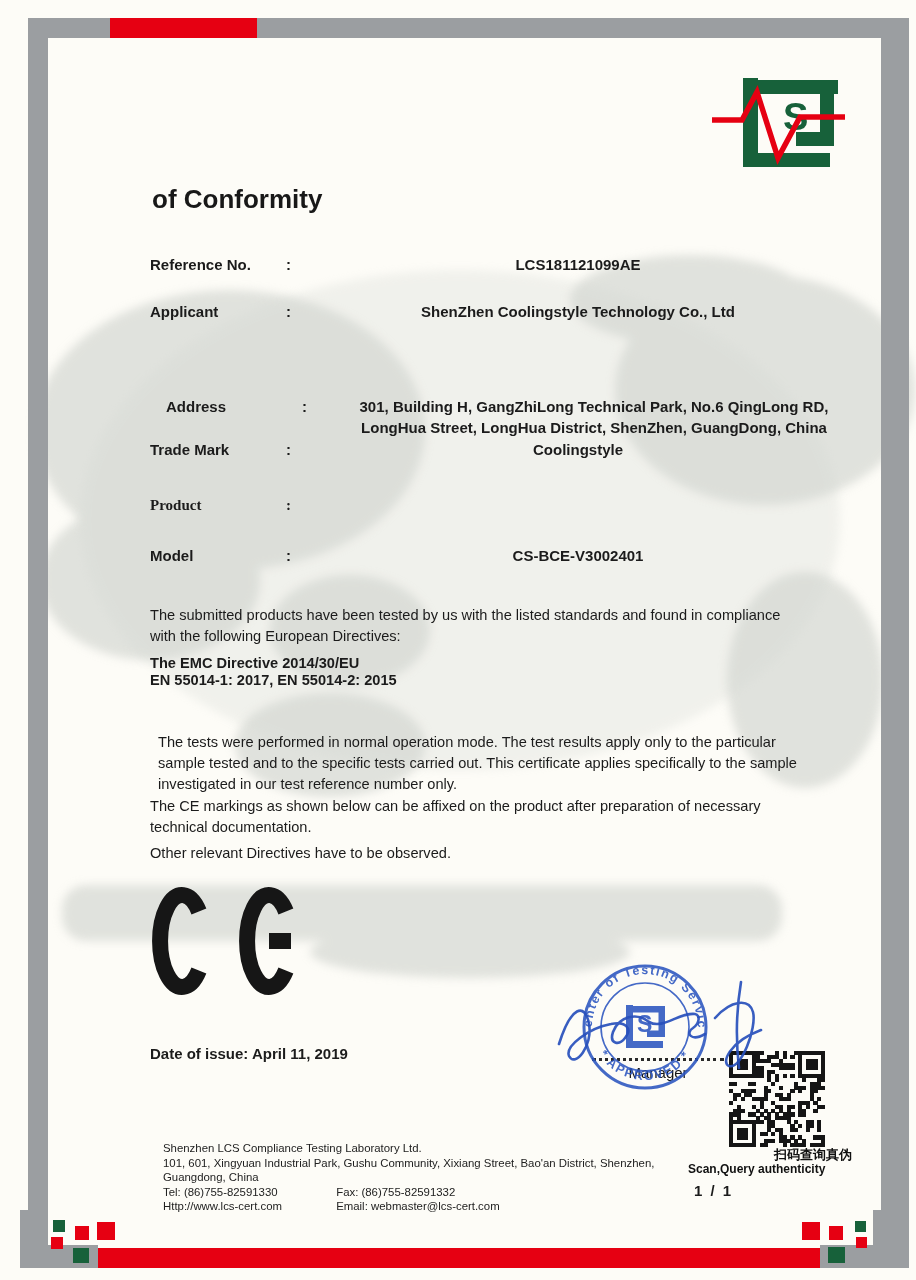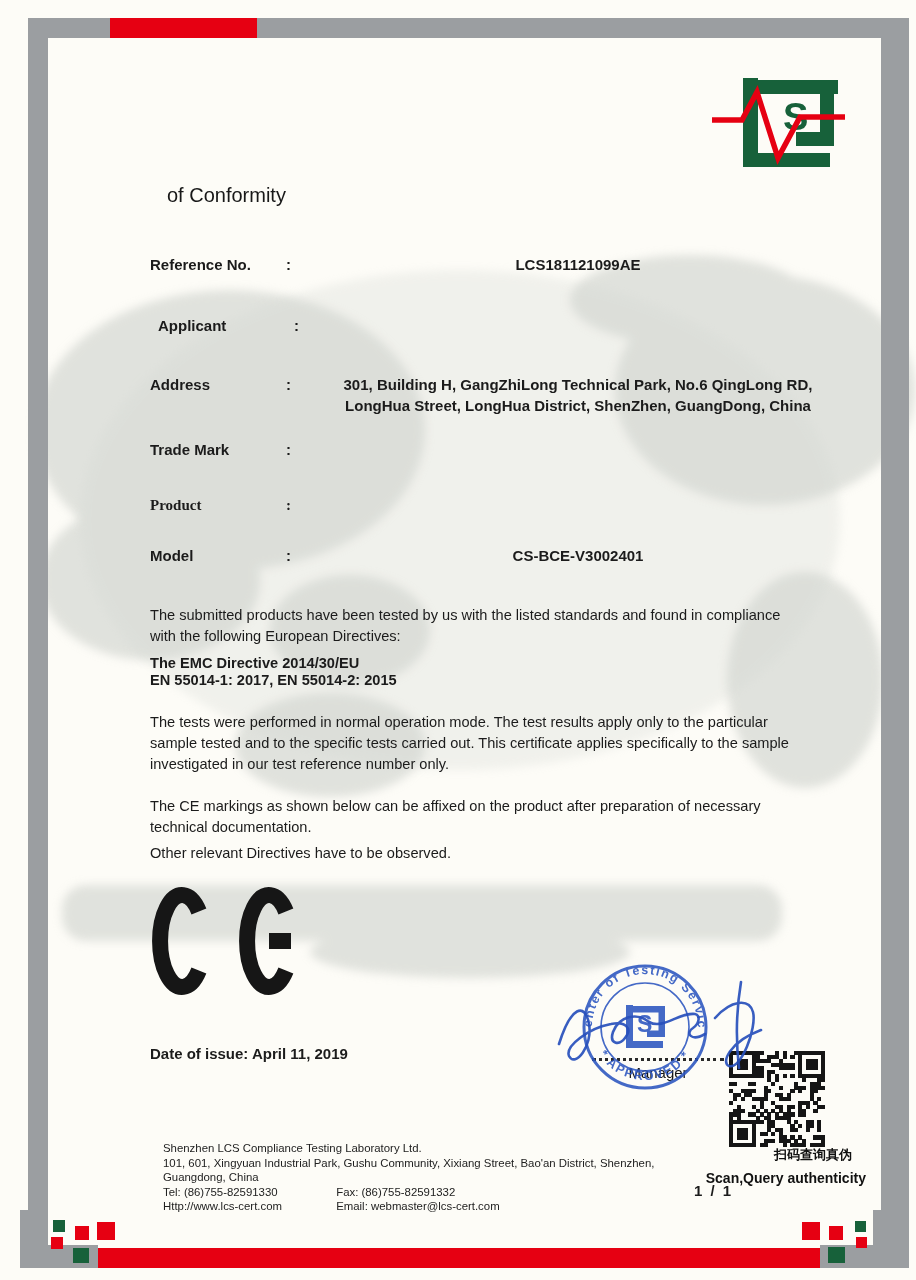--- a/index.html
+++ b/index.html
@@ -11,33 +11,33 @@
   .red{background:#e60012;}
   .z1{z-index:3;}
   .sq{position:absolute;z-index:4;}
   .sq.g{background:#17613a;}
   .sq.r{background:#e60012;}
   
   .wm{position:absolute;left:0;top:0;z-index:1;}
   
   .content{position:absolute;left:0;top:0;width:916px;height:1280px;z-index:2;}
   .title1{position:absolute;left:163px;top:138px;font-size:41px;font-weight:bold;letter-spacing:1px;color:#181818;}
-  .title2{position:absolute;left:167px;top:184px;font-size:20px;font-weight:normal;color:#181818;}
+  .title2{position:absolute;left:152px;top:184px;font-size:26px;font-weight:bold;color:#181818;}
   .frow{position:absolute;left:150px;width:700px;display:flex;font-size:15px;font-weight:bold;line-height:21px;color:#1b1b1b;}
   .flabel{width:136px;flex:none;}
   .fcolon{width:20px;flex:none;}
   .fvalue{flex:1;white-space:pre-line;text-align:center;}
   .para{position:absolute;left:150px;width:660px;font-size:14.6px;line-height:21px;white-space:pre-line;color:#1b1b1b;}
   .bold{font-weight:bold;}
   .date{position:absolute;left:150px;top:1045px;font-size:15px;font-weight:bold;}
   .dotline{position:absolute;left:592px;top:1058px;width:132px;border-top:3px dotted #2a2a2a;}
   .manager{position:absolute;left:606px;top:1064px;width:104px;text-align:center;font-size:15px;color:#151515;}
   .qrwrap{position:absolute;left:729px;top:1051px;width:96px;height:96px;}
   .qrcap1{position:absolute;left:702px;top:1146px;width:150px;text-align:right;font-size:13px;font-weight:bold;color:#111;}
-  .qrcap2{position:absolute;left:688px;top:1162px;width:178px;text-align:right;font-size:14px;font-weight:600;color:#111;margin-top:8px;}
+  .qrcap2{position:absolute;left:688px;top:1162px;width:178px;text-align:left;font-size:12px;font-weight:600;color:#111;}
   .pagenum{position:absolute;left:694px;top:1182px;font-size:15px;font-weight:bold;letter-spacing:2px;}
   .footer{position:absolute;left:163px;top:1141px;font-size:11.4px;line-height:14.6px;color:#222;}
   .footer .cell{display:inline-block;width:170px;}
   .stamp{position:absolute;left:575px;top:957px;z-index:5;}
   .sig{position:absolute;left:545px;top:972px;z-index:6;}
   .logo{position:absolute;left:712px;top:68px;}
 </style>
 </head>
 <body>
 
@@ -101,49 +101,51 @@
       <polyline points="0,52 30,52 45,24 66,90 88,49 133,49" fill="none" stroke="#e60012" stroke-width="5.5"></polyline>
     </svg>
 
     <div class="title2">of Conformity</div>
 
     <div class="frow" style="top:254px;">
       <span class="flabel">Reference No.</span>
       <span class="fcolon">:</span>
       <span class="fvalue">LCS181121099AE</span>
     </div>
-    <div class="frow" style="top:315px;margin-left:8px;">
+    <div class="frow" style="top:301px;">
       <span class="flabel">Applicant</span>
       <span class="fcolon">:</span>
-    </div>
-    <div class="frow" style="top:374px;">
+      <span class="fvalue">ShenZhen Coolingstyle Technology Co., Ltd</span>
+    </div>
+    <div class="frow" style="top:396px;margin-left:16px;">
       <span class="flabel">Address</span>
       <span class="fcolon">:</span>
       <span class="fvalue">301, Building H, GangZhiLong Technical Park, No.6 QingLong RD,
 LongHua Street, LongHua District, ShenZhen, GuangDong, China</span>
     </div>
     <div class="frow" style="top:439px;">
       <span class="flabel">Trade Mark</span>
       <span class="fcolon">:</span>
+      <span class="fvalue">Coolingstyle</span>
     </div>
     <div class="frow" style="top:495px;font-family:Liberation Serif, serif;">
       <span class="flabel">Product</span>
       <span class="fcolon">:</span>
     </div>
     <div class="frow" style="top:545px;">
       <span class="flabel">Model</span>
       <span class="fcolon">:</span>
       <span class="fvalue">CS-BCE-V3002401</span>
     </div>
 
     <div class="para" style="top:605px;">The submitted products have been tested by us with the listed standards and found in compliance
 with the following European Directives:</div>
     <div class="para bold" style="top:653px;">The EMC Directive 2014/30/EU</div>
     <div class="para bold" style="top:670px;">EN 55014-1: 2017, EN 55014-2: 2015</div>
-    <div class="para" style="top:712px;">The tests were performed in normal operation mode. The test results apply only to the particular
+    <div class="para" style="top:732px;margin-left:8px;">The tests were performed in normal operation mode. The test results apply only to the particular
 sample tested and to the specific tests carried out. This certificate applies specifically to the sample
 investigated in our test reference number only.</div>
     <div class="para" style="top:796px;">The CE markings as shown below can be affixed on the product after preparation of necessary
 technical documentation.</div>
     <div class="para" style="top:843px;">Other relevant Directives have to be observed.</div>
 
     <svg class="abs" style="left:148px;top:884px;" width="160" height="115" viewBox="0 0 160 115">
       <g stroke="#161616" stroke-width="16" fill="none">
         <path d="M50.9,27.4 A22,46 0 1 0 50.9,86.6"></path>
         <path d="M137.9,27.4 A22,46 0 1 0 137.9,86.6"></path>

